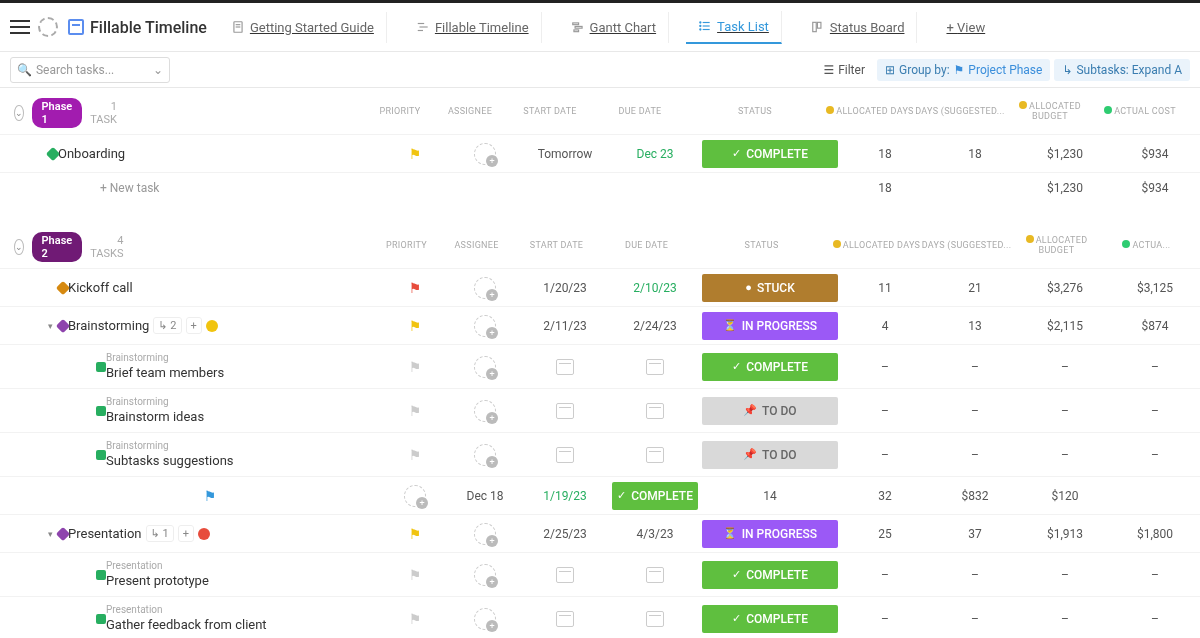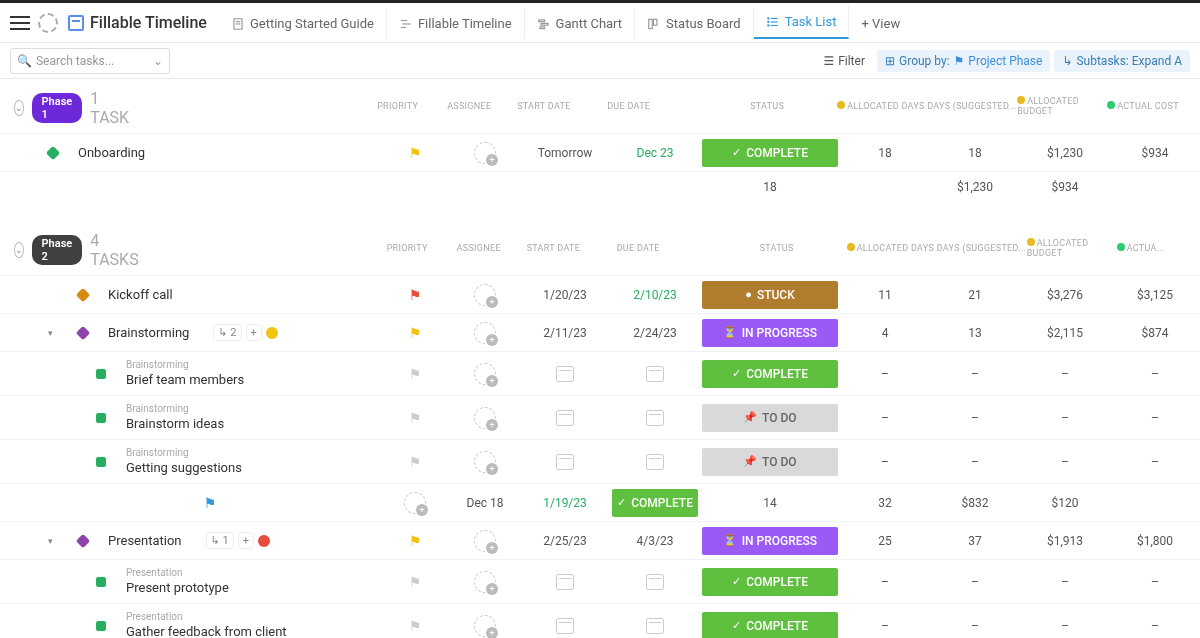--- a/index.html
+++ b/index.html
@@ -1,47 +1,47 @@
 <!DOCTYPE html>
 <html><head>
 <meta charset="utf-8">
 <style>
 * { margin:0; padding:0; box-sizing:border-box; font-family:-apple-system,BlinkMacSystemFont,"Segoe UI",Roboto,sans-serif; }
 body { background:#fff; width:1200px; height:638px; overflow:hidden; font-size:13px; color:#333; border-top:3px solid #222; }
-.topbar { display:flex; align-items:center; height:40px; border-bottom:1px solid #e8e8e8; padding:0 10px; gap:2px; }
+.topbar { display:flex; align-items:center; height:49px; border-bottom:1px solid #e8e8e8; padding:0 10px; gap:2px; }
 .hamburger { width:20px; height:14px; display:flex; flex-direction:column; justify-content:space-between; margin-right:6px; cursor:pointer; }
 .hamburger span { height:2px; background:#333; }
 .loading-circle { width:20px; height:20px; border:2px dashed #aaa; border-radius:50%; margin-right:8px; }
 .title-block { display:flex; align-items:center; gap:6px; font-size:16px; font-weight:500; margin-right:10px; }
 .cal-icon { width:16px; height:16px; border:2px solid #5b8def; border-radius:2px; position:relative; }
 .cal-icon::before { content:""; position:absolute; top:3px; left:2px; right:2px; height:2px; background:#5b8def; }
-.tabs { display:flex; align-items:flex-end; gap:0; }
+.tabs { display:flex; align-items:center; gap:17px;text-decoration:underline; }
 .tab { display:flex; align-items:center; gap:5px; padding:8px 12px; color:#666; border-right:1px solid #eee; cursor:pointer; font-size:13px; }
 .tab.active { color:#3498db; border-bottom:2px solid #3498db; }
 .plus-view { color:#666; padding:8px 12px; cursor:pointer; }
 .toolbar { display:flex; align-items:center; height:36px; border-bottom:1px solid #e8e8e8; padding:0 10px; justify-content:space-between; }
 .search-box { display:flex; align-items:center; width:160px; height:26px; border:1px solid #ddd; border-radius:3px; padding:0 6px; color:#999; gap:4px; font-size:12px; }
 .search-box .chev { margin-left:auto; }
 .tool-right { display:flex; align-items:center; gap:4px; font-size:12px; }
 .tool-btn { padding:4px 8px; border-radius:3px; color:#555; cursor:pointer; display:flex; align-items:center; gap:4px; }
 .pill-blue { background:#eaf3fb; color:#3a7db0; }
 .link-blue { color:#3a8edb; }
 .content { overflow-y:auto; height:559px; }
 .group-header { display:flex; align-items:center; padding:10px 14px 6px; gap:8px; }
 .collapse-arrow { width:16px; height:16px; border:1px solid #bbb; border-radius:50%; display:flex; align-items:center; justify-content:center; color:#888; font-size:9px; cursor:pointer; }
 .phase-badge { padding:2px 10px; border-radius:10px; color:#fff; font-size:11px; font-weight:600; }
-.phase1 { background:#6d28d9; }
-.phase2 { background:#404040; }
-.task-count { color:#aaa; font-size:16px; }
+.phase1 { background:#a21caf; }
+.phase2 { background:#701a75; }
+.task-count { color:#aaa; font-size:11px;text-align:right; }
 .columns-row { display:grid; grid-template-columns:340px 70px 70px 90px 90px 140px 90px 90px 90px 90px 40px; align-items:center; font-size:9px; color:#aaa; text-transform:uppercase; letter-spacing:.3px; padding:2px 0 6px 100px; }
-.columns-row div { text-align:left; }
+.columns-row div { text-align:center; }
 .columns-row .c-status { text-align:center; }
 .task-row { display:grid; grid-template-columns:340px 70px 70px 90px 90px 140px 90px 90px 90px 90px 40px; align-items:center; height:38px; border-top:1px solid #f2f2f2; padding-left:40px; }
 .task-row.sub { padding-left:40px; height:44px; }
-.task-name { display:flex; align-items:center; gap:20px; padding-left:8px; }
+.task-name { display:flex; align-items:center; gap:0; padding-left:8px; }
 .task-name.indent1 { padding-left:8px; }
 .task-name.indent2 { padding-left:56px; }
 .disclosure { width:10px; color:#888; font-size:9px; cursor:pointer; }
 .sq { width:10px; height:10px; border-radius:2px; transform:rotate(45deg); flex-shrink:0; }
 .sq.green { background:#27ae60; }
 .sq.orange { background:#d68910; }
 .sq.purple { background:#8e44ad; }
 .sq.greenbox { background:#27ae60; transform:none; border-radius:2px; }
 .tname-text { font-size:13px; color:#333; }
 .parent-label { font-size:10px; color:#aaa; line-height:1; }
@@ -107,38 +107,38 @@
       <span>Fillable Timeline</span>
     </div>
     <div class="tab">
       <svg class="ticon-svg" viewBox="0 0 24 24" fill="none" stroke="#999" stroke-width="2">
           <rect x="3" y="5" width="10" height="3"></rect>
           <rect x="7" y="11" width="12" height="3"></rect>
           <rect x="5" y="17" width="8" height="3"></rect>
         </svg>
       <span>Gantt Chart</span>
     </div>
-    <div class="tab">
-      <svg class="ticon-svg" viewBox="0 0 24 24" fill="none" stroke="#999" stroke-width="2">
-          <rect x="3" y="4" width="6" height="16"></rect>
-          <rect x="11" y="4" width="6" height="10"></rect>
-        </svg>
-      <span>Status Board</span>
-    </div>
     <div class="tab active">
       <svg class="ticon-svg" viewBox="0 0 24 24" fill="none" stroke="#3498db" stroke-width="2">
           <line x1="8" y1="6" x2="20" y2="6"></line>
           <line x1="8" y1="12" x2="20" y2="12"></line>
           <line x1="8" y1="18" x2="20" y2="18"></line>
           <circle cx="4" cy="6" r="1"></circle>
           <circle cx="4" cy="12" r="1"></circle>
           <circle cx="4" cy="18" r="1"></circle>
         </svg>
       <span>Task List</span>
     </div>
+    <div class="tab">
+      <svg class="ticon-svg" viewBox="0 0 24 24" fill="none" stroke="#999" stroke-width="2">
+          <rect x="3" y="4" width="6" height="16"></rect>
+          <rect x="11" y="4" width="6" height="10"></rect>
+        </svg>
+      <span>Status Board</span>
+    </div>
     <div class="plus-view">+ <span>View</span></div>
   </div>
 </div>
 
 <div class="toolbar">
   <div class="search-box">
     <span>🔍</span>
     <span style="flex:1">Search tasks...</span>
     <span class="chev">⌄</span>
   </div>
@@ -199,20 +199,21 @@
         </div>
       </div>
     <div class="cell">18</div>
     <div class="cell">18</div>
     <div class="cell">$1,230</div>
     <div class="cell">$934</div>
 
   </div>
 
   <div class="summary-row">
+    <div class="newtask" style="text-align:left">+ New task</div>
     <div></div>
       <div></div>
       <div></div>
       <div></div>
       <div></div>
     <div>18</div>
     <div></div>
     <div>$1,230</div>
     <div>$934</div>
 
@@ -352,21 +353,21 @@
     <div class="cell">–</div>
     <div class="cell">–</div>
     <div class="cell">–</div>
 
   </div>
       <div class="task-row sub">
     <div class="task-name indent2">
       <span class="sq greenbox" style=";transform:none"></span>
       <div class="subtask-wrap">
         <span class="parent-label">Brainstorming</span>
-        <span class="tname-text">Getting suggestions</span>
+        <span class="tname-text">Subtasks suggestions</span>
       </div>
         </div>
     <div class="cell"><span class="flag gray">⚑</span></div>
     <div class="cell">
           <div class="assignee-ph"></div>
         </div>
     <div class="cell">
           <div class="date-ph"></div>
         </div>
     <div class="cell">

